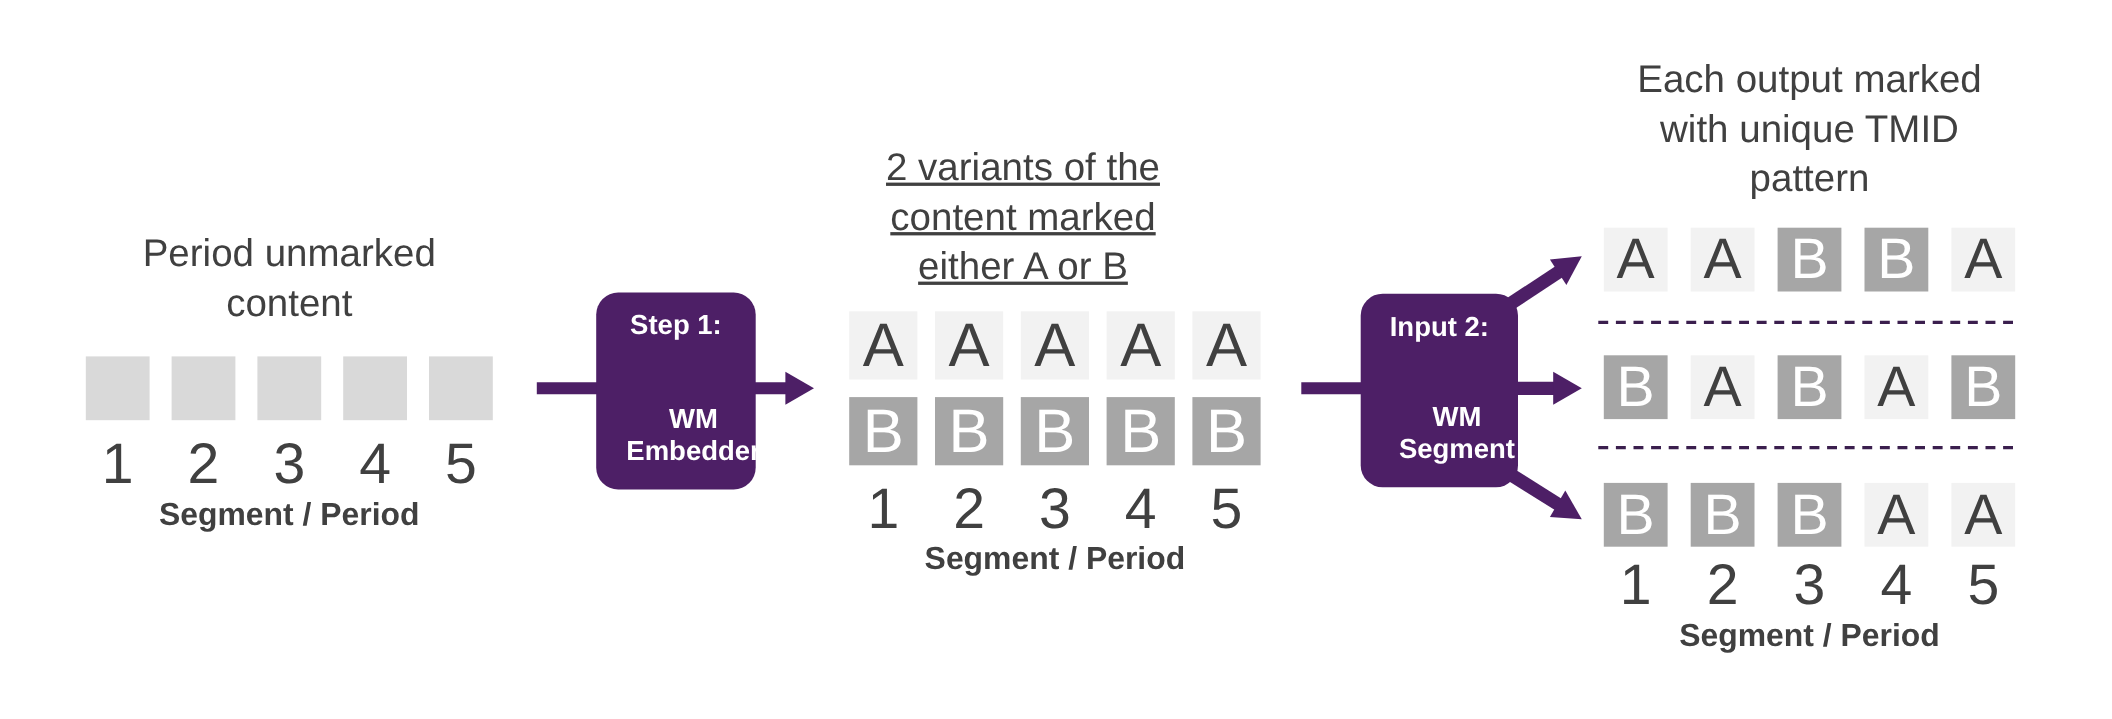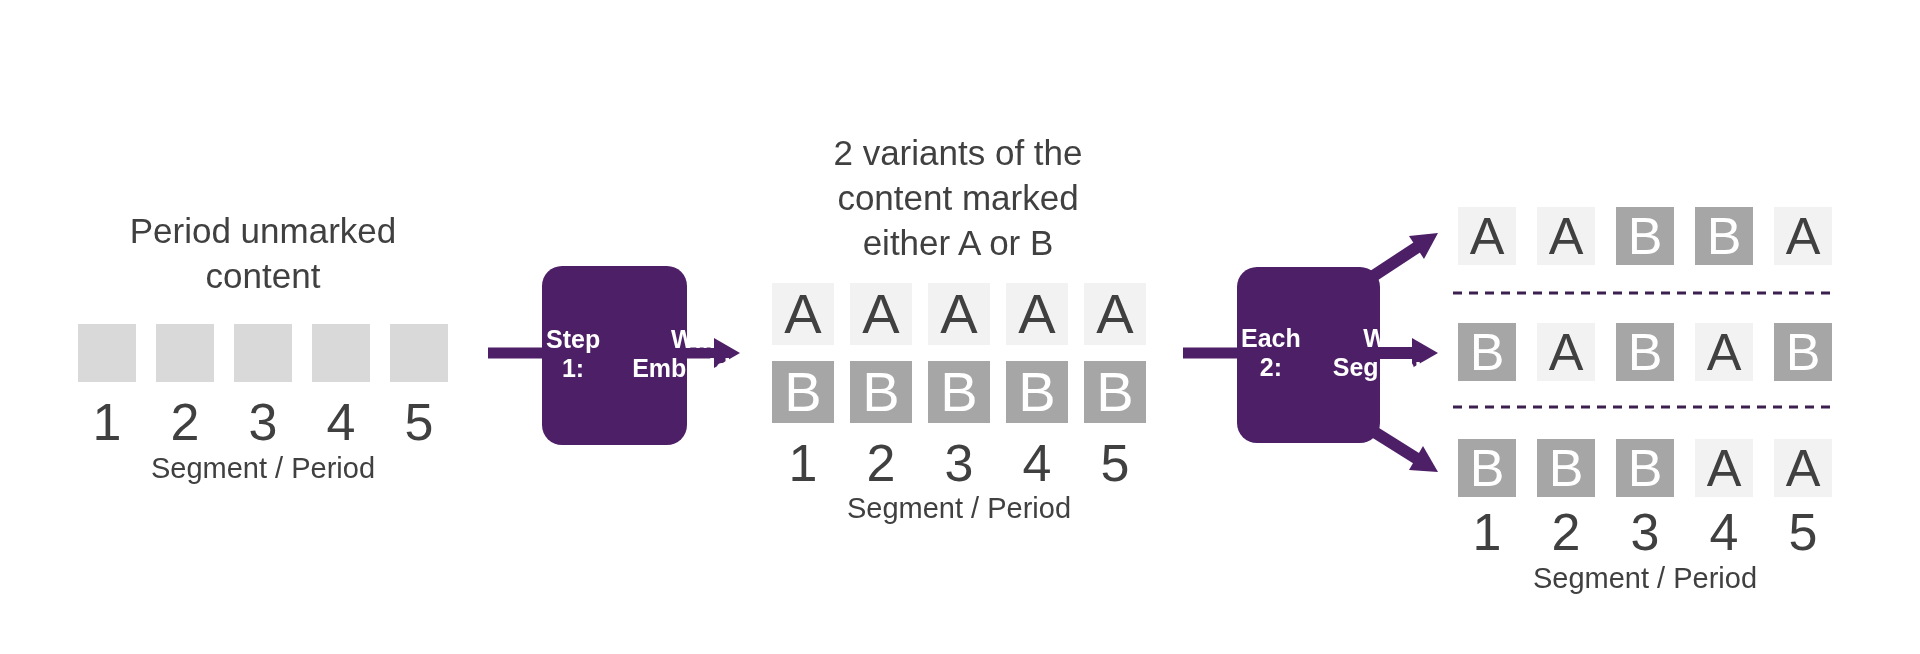--- a/index.html
+++ b/index.html
@@ -20,21 +20,21 @@
   .connector-layer{position:absolute;left:0;top:0;width:1920px;height:654px;pointer-events:none;}
   .conn{stroke:var(--accent-purple);}
   .head{fill:var(--accent-purple);}
   .sep{stroke:var(--separator-purple);stroke-width:3;stroke-dasharray:9 7;}
 
   .section-title{
     position:absolute;font-size:35px;line-height:45px;color:var(--text-dark);
     text-align:center;white-space:pre-line;
   }
   #title-input{left:63px;top:208px;width:400px;}
-  #title-variants{left:758px;top:130px;width:400px;}
+  #title-variants{left:730px;top:130px;width:400px;text-decoration:underline;}
   #title-output{left:1445px;top:50px;width:400px;}
 
   .cell-row{position:absolute;display:flex;}
   #input-cells{left:78px;top:324px;gap:20px;}
   #variant-a-cells{left:772px;top:283px;gap:16px;}
   #variant-b-cells{left:772px;top:361px;gap:16px;}
   #output-cells-1{left:1458px;top:207px;gap:21px;}
   #output-cells-2{left:1458px;top:323px;gap:21px;}
   #output-cells-3{left:1458px;top:439px;gap:21px;}
 
@@ -46,28 +46,28 @@
   .cell-b{background:var(--cell-b-bg);color:var(--cell-b-text);}
 
   .num-row{position:absolute;display:flex;color:var(--text-dark);}
   .num-row span{display:inline-block;text-align:center;font-size:52px;line-height:1;}
   .num-row.size58 span{width:58px;}
   .num-row.size62 span{width:62px;}
   #input-nums{left:78px;top:396px;gap:20px;}
   #variant-nums{left:772px;top:437px;gap:16px;}
   #output-nums{left:1458px;top:506px;gap:21px;}
 
-  .axis-label{position:absolute;font-weight:normal;font-size:29px;text-align:center;color:var(--text-dark);}
+  .axis-label{position:absolute;font-weight:bold;font-size:29px;text-align:center;color:var(--text-dark);}
   #input-axis{left:78px;top:452px;width:370px;}
   #variant-axis{left:772px;top:492px;width:374px;}
   #output-axis{left:1458px;top:562px;width:374px;}
 
   .step-box{
     position:absolute;background:var(--accent-purple);border-radius:20px;
-    display:flex;flex-direction:row;justify-content:space-between;align-items:center;
+    display:flex;flex-direction:column;justify-content:space-between;align-items:center;
     color:#ffffff;text-align:center;padding:16px 4px 20px;
   }
   #step1-box{left:542px;top:266px;width:145px;height:179px;}
   #step2-box{left:1237px;top:267px;width:143px;height:176px;}
   .step-title{font-weight:bold;font-size:25px;}
   .step-name{font-weight:bold;font-size:25px;line-height:29px;margin-left:32px;}
 </style>
 </head>
 <body>
 
@@ -139,24 +139,27 @@
   <div class="num-row size62" id="variant-nums">
       <span>1</span>
       <span>2</span>
       <span>3</span>
       <span>4</span>
       <span>5</span>
     </div>
   <div class="axis-label" id="variant-axis">Segment / Period</div>
 
   <div class="step-box" id="step2-box">
-    <div class="step-title">Each 2:</div>
+    <div class="step-title">Input 2:</div>
     <div class="step-name">WM Segment</div>
   </div>
 
+  <div class="section-title" id="title-output">Each output marked
+with unique TMID
+pattern</div>
   <div class="cell-row size58" id="output-cells-1">
       <div class="cell cell-a">A</div>
       <div class="cell cell-a">A</div>
       <div class="cell cell-b">B</div>
       <div class="cell cell-b">B</div>
       <div class="cell cell-a">A</div>
     </div>
   <div class="cell-row size58" id="output-cells-2">
       <div class="cell cell-b">B</div>
       <div class="cell cell-a">A</div>

